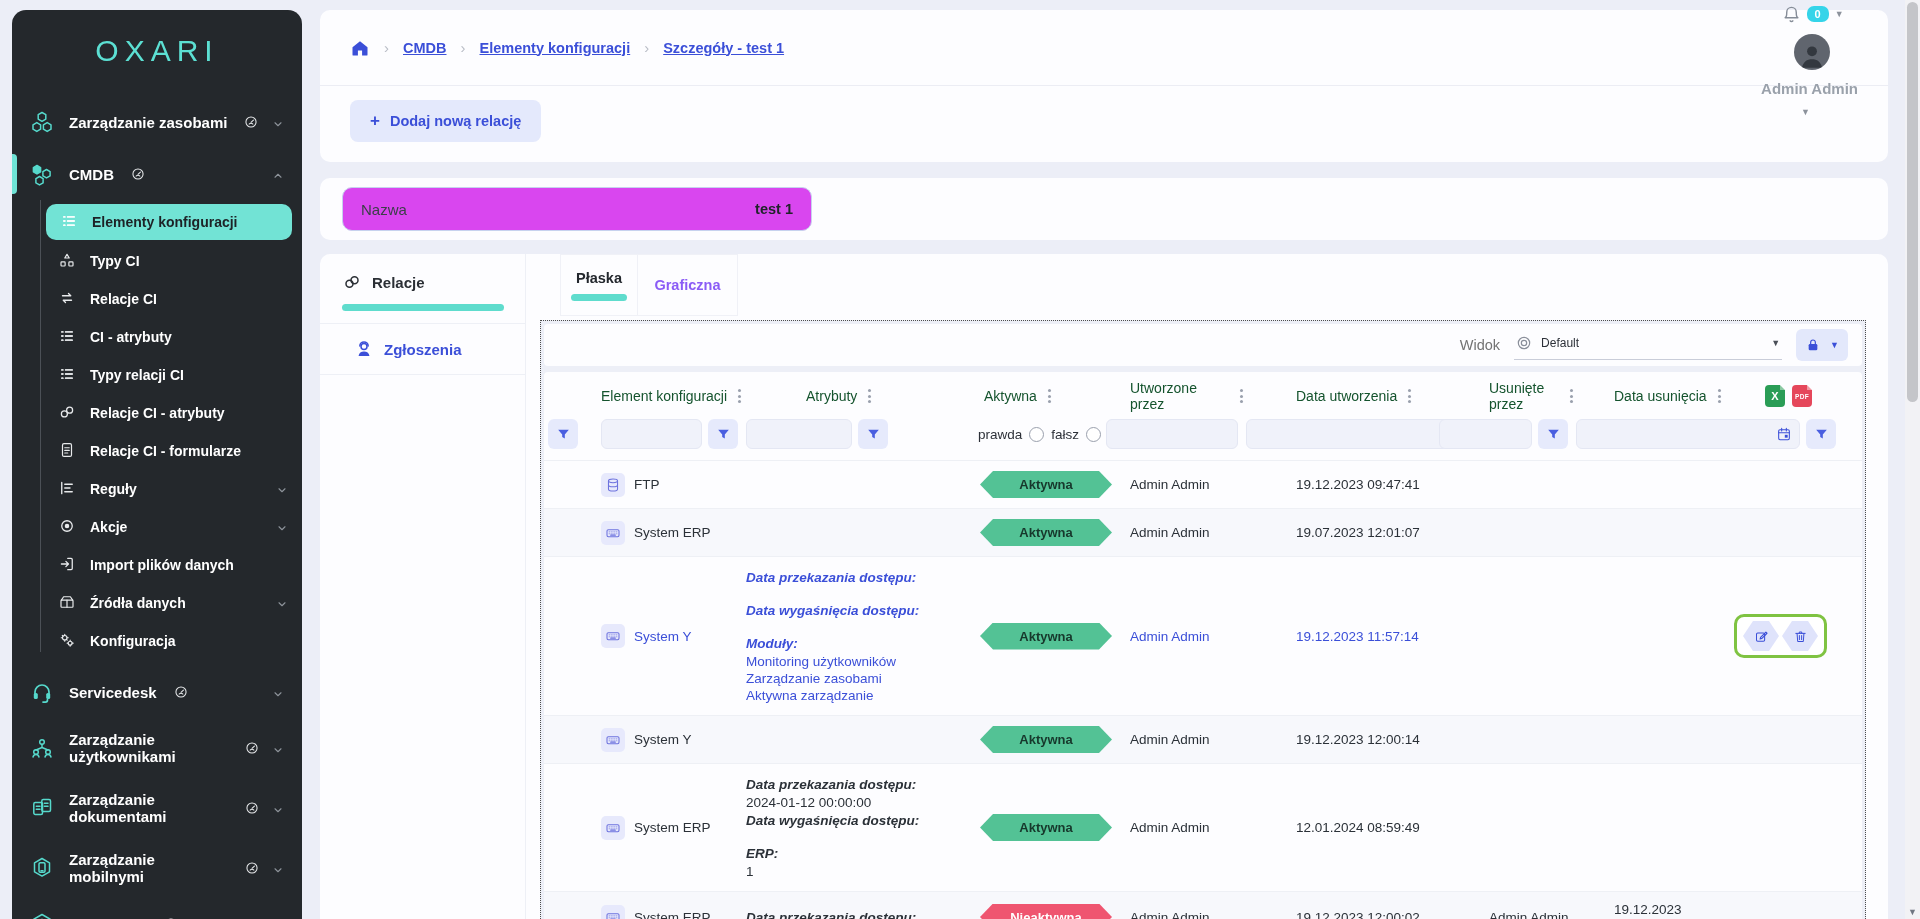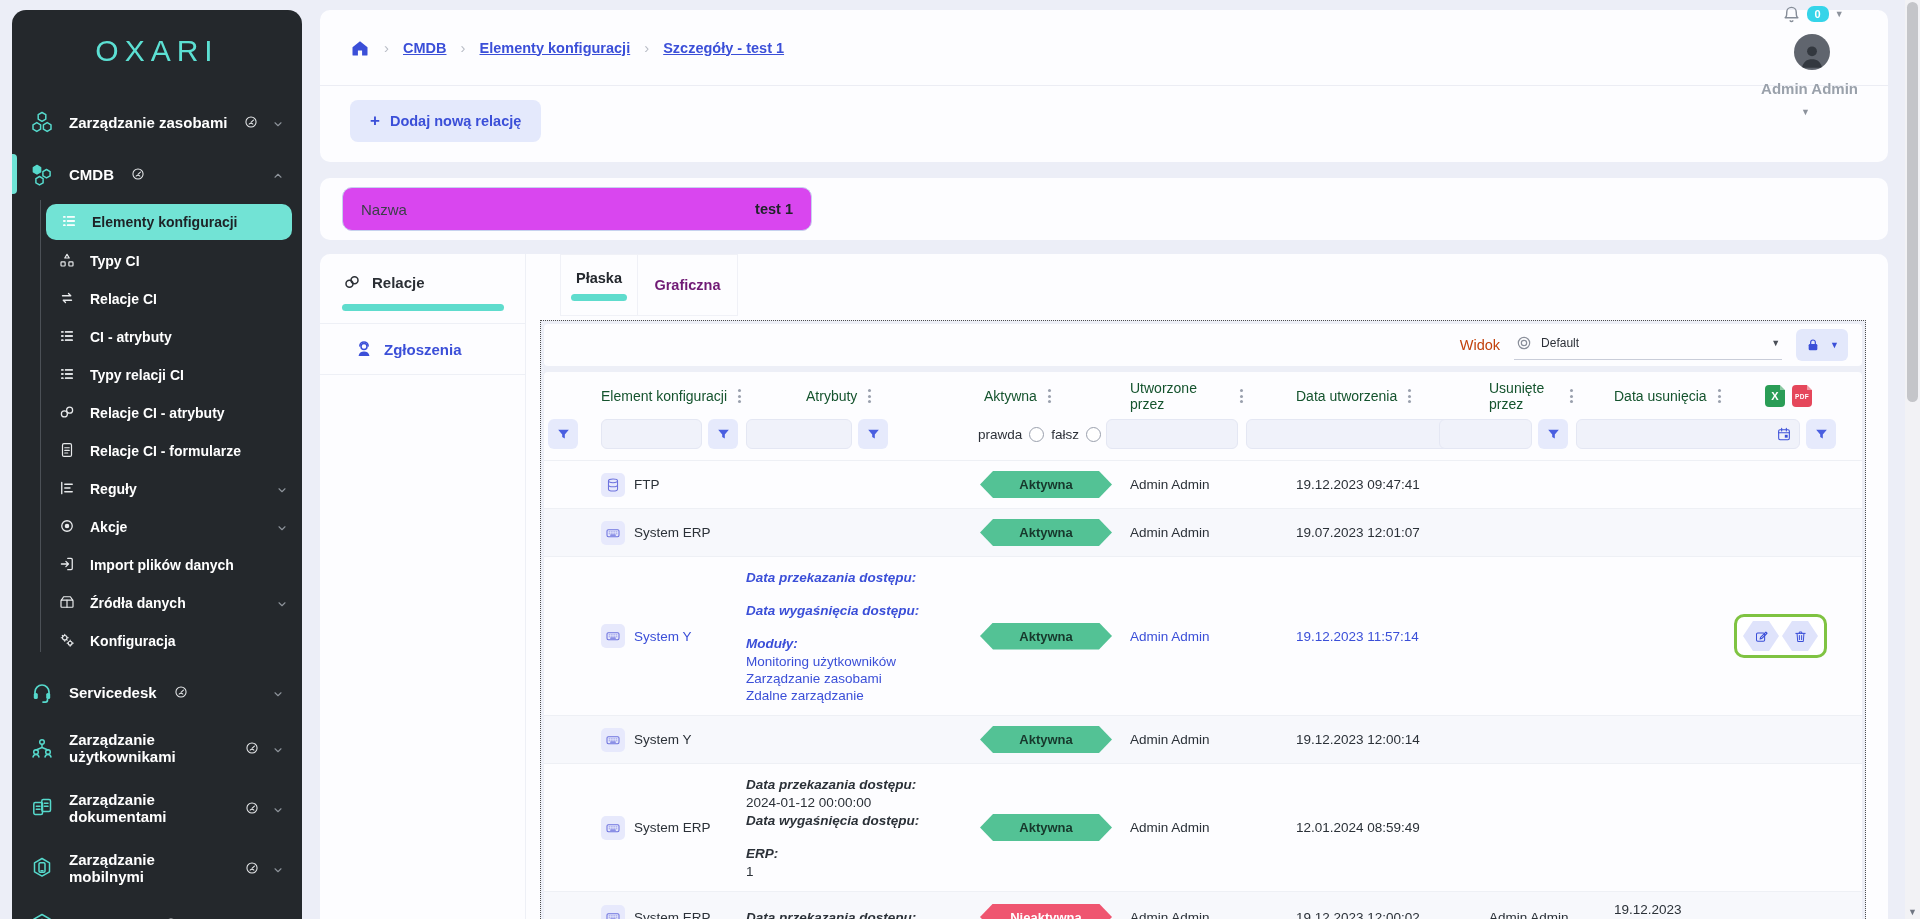--- a/index.html
+++ b/index.html
@@ -80,31 +80,31 @@
   .teal-bar { height:7px; background:#5fdccd; border-radius:4px; margin-top:12px; width:162px; }
   .sp-item.blue { padding:15px 22px 15px 34px; }
 
   .content { flex:1; position:relative; }
   .tabs { display:flex; margin-left:34px; }
   .tab { width:78px; height:62px; border:1px solid #f0f1f7; border-left:none;
     display:flex; flex-direction:column; align-items:center; justify-content:center;
     gap:8px; cursor:pointer; background:#fdfdff; }
   .tab:first-child { border-left:1px solid #f0f1f7; }
   .tab .t-label { font-size:14.5px; color:#2b2f35; font-weight:600; }
-  .tab.t-blue .t-label { color:#701a75; font-weight:600; }
+  .tab.t-blue .t-label { color:#8b5cf6; font-weight:600; }
   .tab.t-active .t-label { color:#23272d; }
   .tab-bar { height:7px; width:56px; background:#5fdccd; border-radius:4px; }
   .tab.t-graf { width:100px; }
 
   
   .widget { position:absolute; top:66px; left:14px; right:22px; bottom:0;
     border:1px dotted #4d4d4d; background:#edeff7; padding:3px; display:flex; flex-direction:column; }
   .toolbar { background:#fdfdff; border-radius:4px; height:42px; display:flex;
     align-items:center; justify-content:flex-end; padding:0 14px; gap:14px; flex:0 0 42px; }
-  .view-label { color:#c2410c; font-size:14.5px; }
+  .view-label { color:#737373; font-size:14.5px; }
   .view-select { display:flex; align-items:center; gap:9px; width:268px;
     border-bottom:1px solid #c9cdd9; padding:4px 2px 8px; cursor:pointer; }
   .view-ic { width:16px; height:16px; color:#8a8f9a; }
   .view-ic svg { width:16px; height:16px; }
   .view-value { color:#2c3038; font-size:12px; }
   .view-select .dd { margin-left:auto; color:#4a4f58; }
   .lock-chip { background:#e3e8fb; border-radius:6px; height:32px; padding:0 9px;
     display:flex; align-items:center; gap:9px; cursor:pointer; }
   .lock-ic { width:16px; height:16px; color:#3b4fd8; }
   .lock-ic svg { width:16px; height:16px; }
@@ -718,21 +718,21 @@
                     <span>System Y</span>
                   </div>
                   <div class="cell">
                     <div class="attr-label">Data przekazania dostępu:</div>
                     <div class="attr-text"></div>
                     <div class="attr-label">Data wygaśnięcia dostępu:</div>
                     <div class="attr-text"></div>
                     <div class="attr-label">Moduły:</div>
                     <div class="attr-link">Monitoring użytkowników</div>
                     <div class="attr-link">Zarządzanie zasobami</div>
-                    <div class="attr-link">Zdalne zarządzanie</div>
+                    <div class="attr-link">Aktywna zarządzanie</div>
                   </div>
                   <div class="cell">
                     <span class="badge ok">Aktywna</span>
                   </div>
                   <div class="cell pad-c5">Admin Admin</div>
                   <div class="cell pad-c6">19.12.2023 11:57:14</div>
                   <div class="cell pad-c7"></div>
                   <div class="cell pad-c8"></div>
                   <div class="cell">
                     <span class="actions-box">

